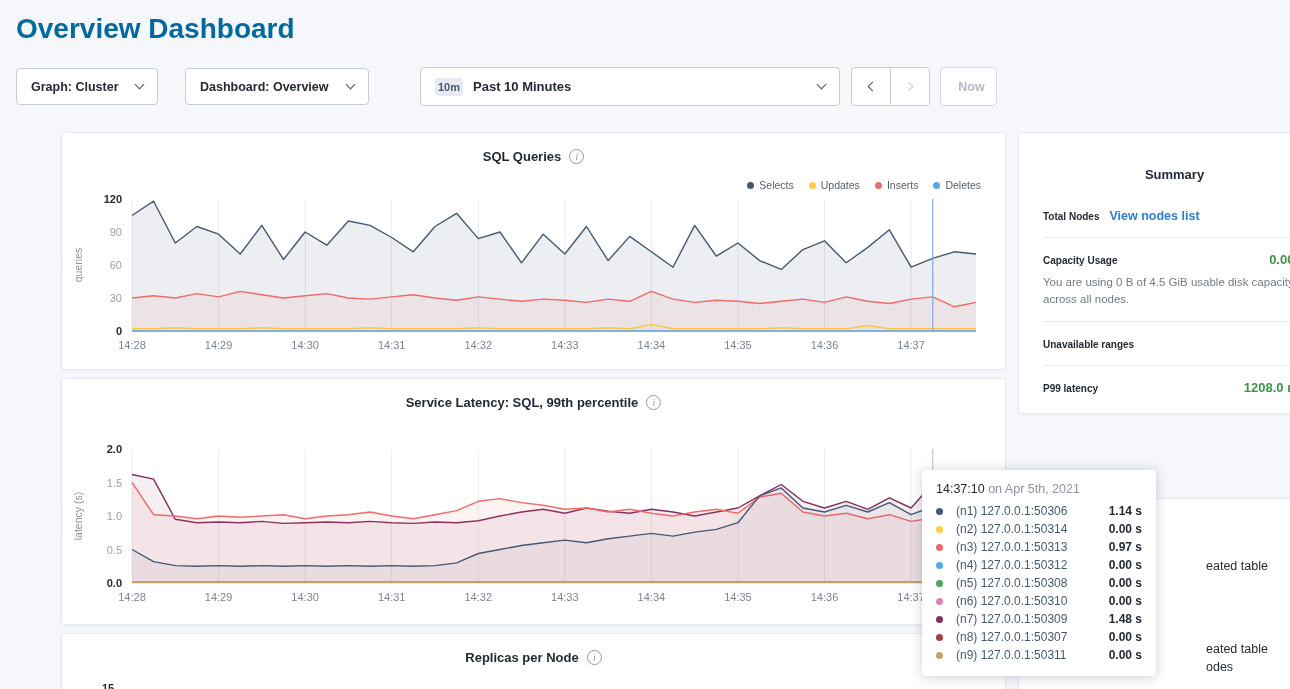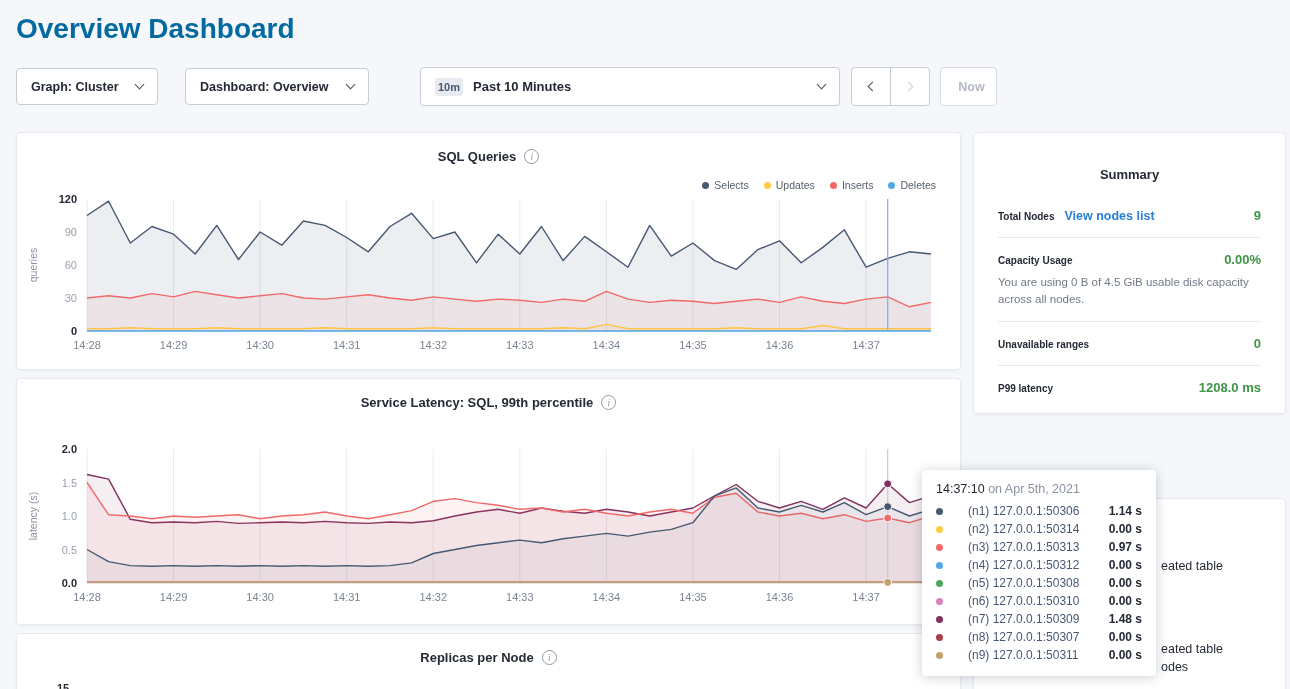--- a/index.html
+++ b/index.html
@@ -28,20 +28,21 @@
   .chev.left { transform:rotate(135deg); margin-left:3px; }
   .chev.right { transform:rotate(-45deg); border-color:#c9cfd8; margin-right:3px; }
   .arrow-prev { left:851px; top:67px; width:40px; height:39px; justify-content:center; border-radius:4px 0 0 4px; }
   .arrow-next { left:890px; top:67px; width:40px; height:39px; justify-content:center; border-radius:0 4px 4px 0; cursor:default; }
   .btn-now { left:940px; top:67px; width:57px; height:39px; justify-content:center; color:#b4bac4; border-color:#d5dae1; cursor:default;padding-left:20px; }
 
   
   .card {
     position:absolute; background:#fff; border:1px solid #e6e9ef; border-radius:4px;
     box-shadow:0 1px 3px rgba(40,50,70,0.05);
+    margin-left:45px;
   }
   .card-chart-1 { left:16px; top:132px; width:945px; height:238px; }
   .card-chart-2 { left:16px; top:378px; width:945px; height:247px; }
   .card-chart-3 { left:16px; top:633px; width:945px; height:120px; }
   .card-summary { left:973px; top:132px; width:313px; padding:28px 24px 4px; }
   .card-events  { left:973px; top:498px; width:313px; height:210px; }
 
   .chart-title-row { display:flex; justify-content:center; align-items:center; gap:8px; padding-top:16px; }
   .chart-title { font-size:13px; font-weight:700; color:#242a35; }
   .info-icon {
@@ -74,21 +75,21 @@
   .sum-sub { margin-top:7px; font-size:11.5px; line-height:1.45; color:#717a87; }
 
   
   .tooltip {
     position:absolute; left:922px; top:470px; width:234px; z-index:10;
     background:#fff; border-radius:4px; box-shadow:0 1px 12px rgba(20,30,50,0.22);
     padding:12px 14px 12px;
   }
   .tt-header { font-size:12.5px; color:#242a35; margin-bottom:6px; }
   .tt-date { color:#8b93a1; }
-  .tt-row { display:flex; align-items:center; gap:25px; height:18px; font-size:12px; }
+  .tt-row { display:flex; align-items:center; gap:13px; height:18px; font-size:12px; }
   .tt-dot { width:7px; height:7px; border-radius:50%; flex:none; }
   .tt-label { color:#475872; flex:1; white-space:nowrap; }
   .tt-value { font-weight:700; color:#242a35; }
 
   
   .event-frag { position:absolute; font-size:12.5px; color:#242a35; white-space:nowrap; }
   .frag-0 { left:187px; top:60px; }
   .frag-1 { left:187px; top:143px; }
   .frag-2 { left:187px; top:161px; }
 </style>

